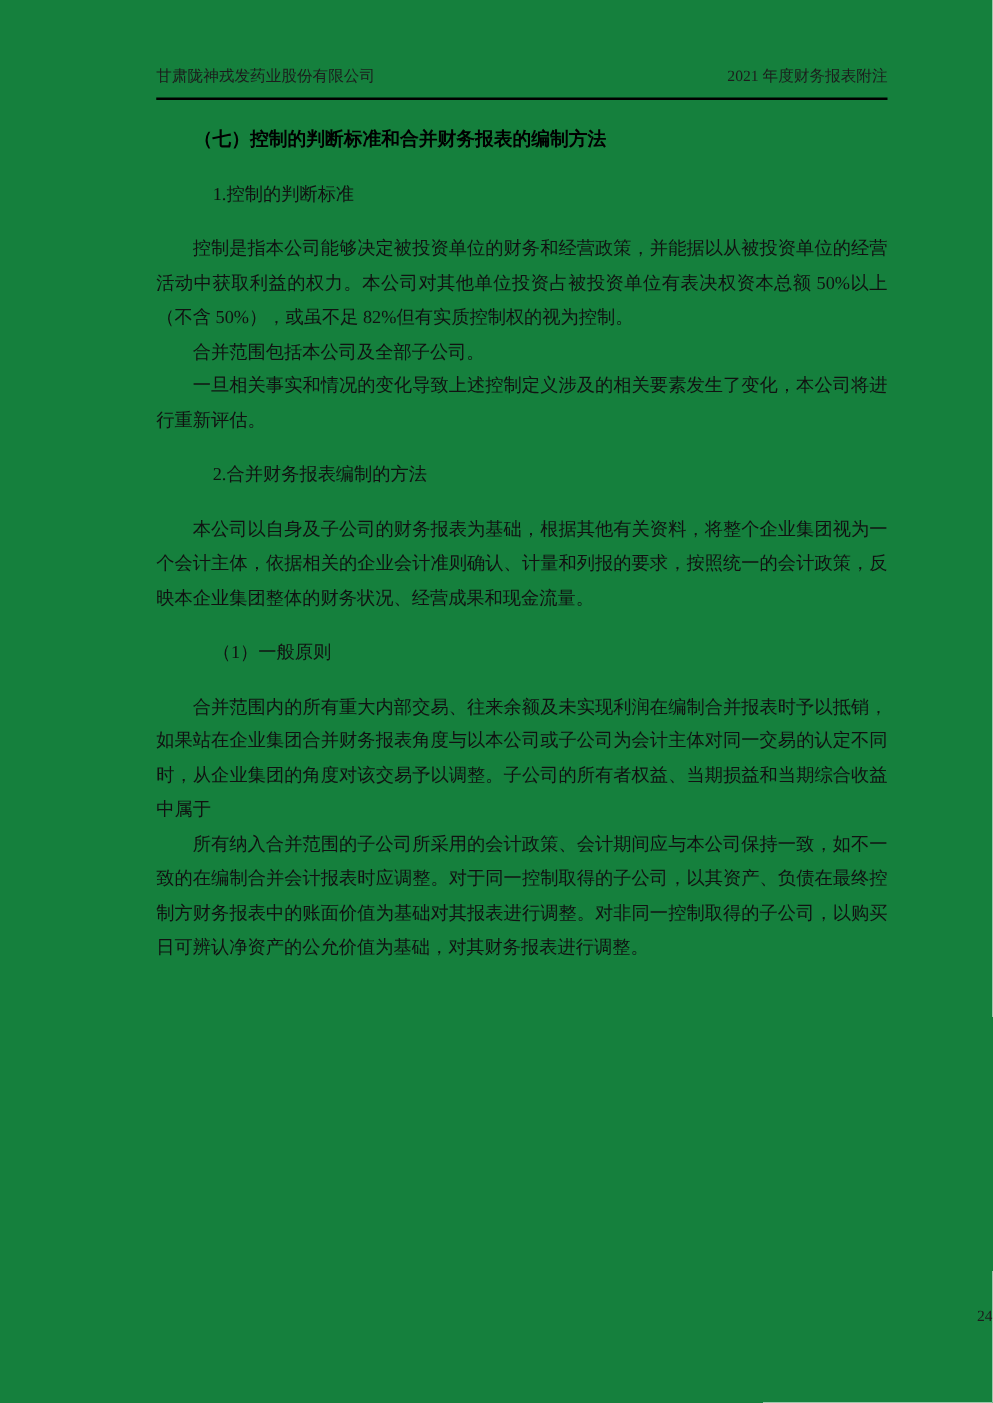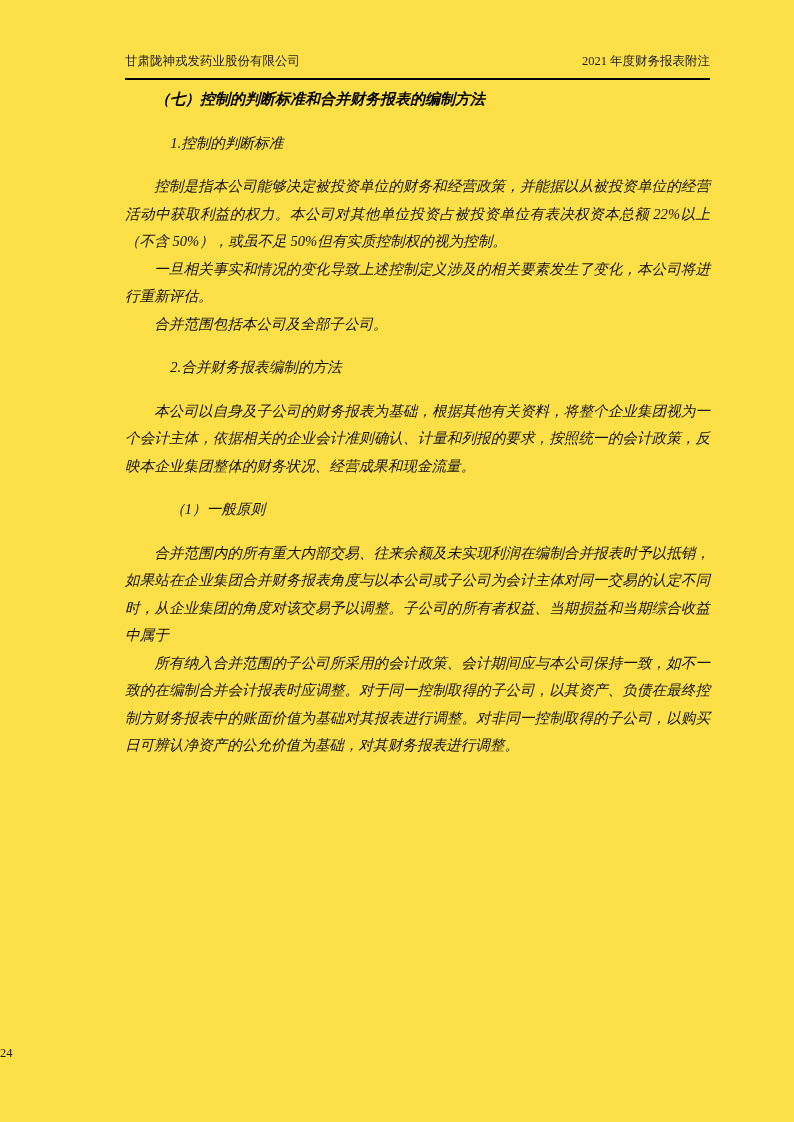--- a/index.html
+++ b/index.html
@@ -4,21 +4,21 @@
 <style>
   html, body {
     margin: 0;
     padding: 0;
     background: #ffffff;
   }
   .page {
     position: relative;
     width: 794px;
     height: 1122px;
-    background: #fde047;
+    background: #15803d;
     font-family: "Liberation Serif", "DejaVu Serif", serif;
     color: #111111;
     overflow: hidden;
   }
   .header {
     position: absolute;
     top: 53px;
     left: 125px;
     width: 585px;
     display: flex;
@@ -31,28 +31,27 @@
   .header-rule {
     position: absolute;
     top: 78px;
     left: 125px;
     width: 585px;
     height: 0;
     border-top: 2px solid #000000;
   }
   .content {
     position: absolute;
-    top: 86px;
+    top: 99px;
     left: 125px;
     width: 585px;
     font-size: 14.6px;
     line-height: 27.5px;
     text-align: justify;
     text-justify: inter-character;
-    font-style: italic;
   }
   .section-heading {
     margin: 0;
     font-size: 15px;
     font-weight: bold;
     text-indent: 2em;
     text-align: left;
     color: #000000;
   }
   .para {
@@ -62,21 +61,21 @@
   .subheading {
     margin: 16px;
     text-indent: 2em;
     text-align: left;
   }
   .page-number {
     position: absolute;
     top: 1046px;
     left: 0;
     width: 100%;
-    text-align: left;
+    text-align: right;
     font-size: 12.5px;
     color: #1c1c1c;
     font-family: Liberation Serif, serif;
   }
 </style>
 </head>
 <body>
 
 <div class="page">
 
@@ -84,23 +83,23 @@
     <span>甘肃陇神戎发药业股份有限公司</span>
     <span>2021 年度财务报表附注</span>
   </div>
 
   <div class="header-rule"></div>
 
   <div class="content">
     <h2 class="section-heading">（七）控制的判断标准和合并财务报表的编制方法</h2>
 
     <p class="subheading">1.控制的判断标准</p>
-    <p class="para">控制是指本公司能够决定被投资单位的财务和经营政策，并能据以从被投资单位的经营活动中获取利益的权力。本公司对其他单位投资占被投资单位有表决权资本总额 22%以上（不含 50%），或虽不足 50%但有实质控制权的视为控制。</p>
+    <p class="para">控制是指本公司能够决定被投资单位的财务和经营政策，并能据以从被投资单位的经营活动中获取利益的权力。本公司对其他单位投资占被投资单位有表决权资本总额 50%以上（不含 50%），或虽不足 82%但有实质控制权的视为控制。</p>
+    <p class="para">合并范围包括本公司及全部子公司。</p>
     <p class="para">一旦相关事实和情况的变化导致上述控制定义涉及的相关要素发生了变化，本公司将进行重新评估。</p>
-    <p class="para">合并范围包括本公司及全部子公司。</p>
     <p class="subheading">2.合并财务报表编制的方法</p>
     <p class="para">本公司以自身及子公司的财务报表为基础，根据其他有关资料，将整个企业集团视为一个会计主体，依据相关的企业会计准则确认、计量和列报的要求，按照统一的会计政策，反映本企业集团整体的财务状况、经营成果和现金流量。</p>
     <p class="subheading">（1）一般原则</p>
     <p class="para">合并范围内的所有重大内部交易、往来余额及未实现利润在编制合并报表时予以抵销，如果站在企业集团合并财务报表角度与以本公司或子公司为会计主体对同一交易的认定不同时，从企业集团的角度对该交易予以调整。子公司的所有者权益、当期损益和当期综合收益中属于</p>
     <p class="para">所有纳入合并范围的子公司所采用的会计政策、会计期间应与本公司保持一致，如不一致的在编制合并会计报表时应调整。对于同一控制取得的子公司，以其资产、负债在最终控制方财务报表中的账面价值为基础对其报表进行调整。对非同一控制取得的子公司，以购买日可辨认净资产的公允价值为基础，对其财务报表进行调整。</p>
   </div>
 
   <div class="page-number">24</div>
 
 </div>

